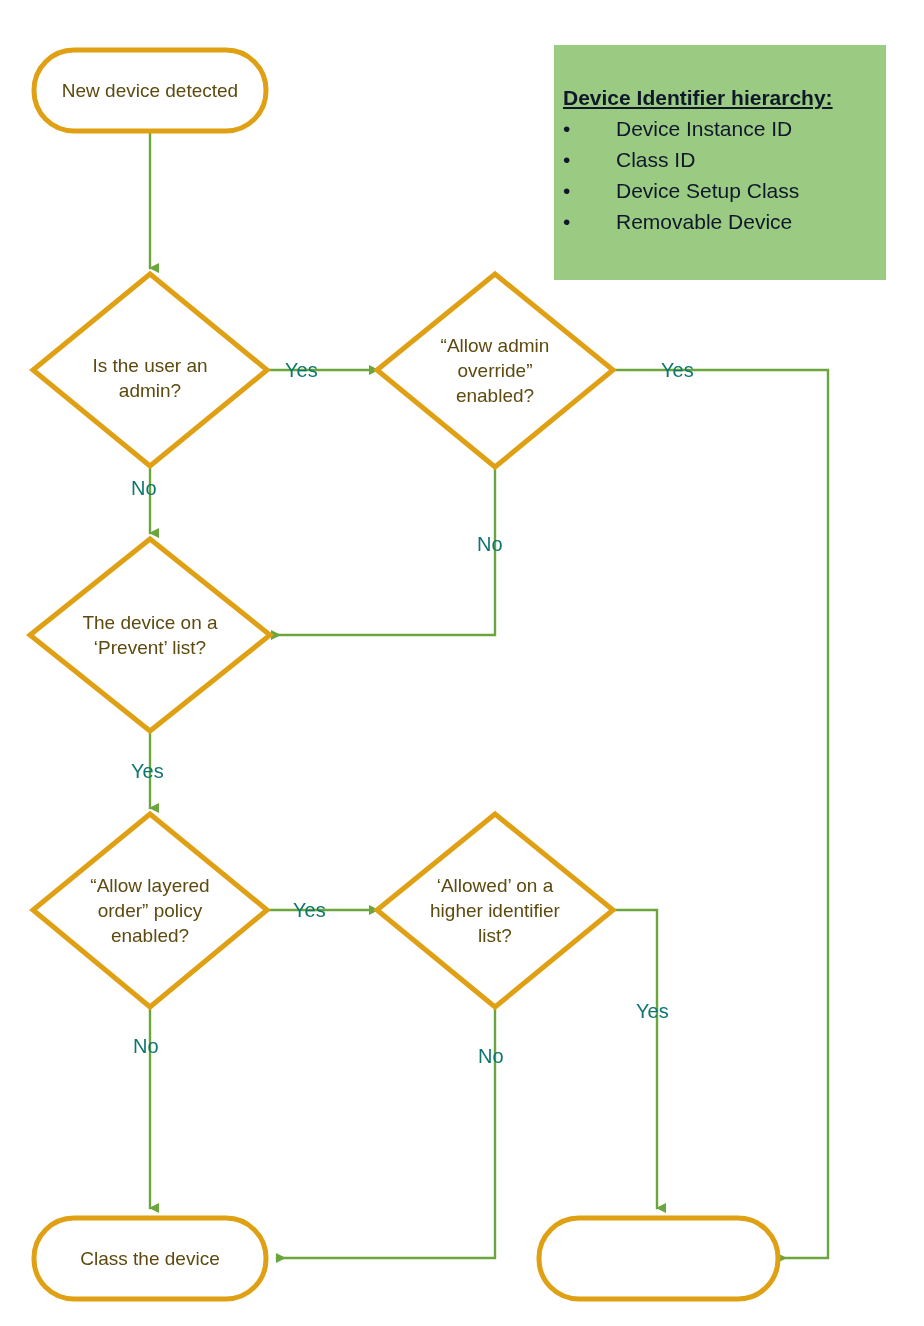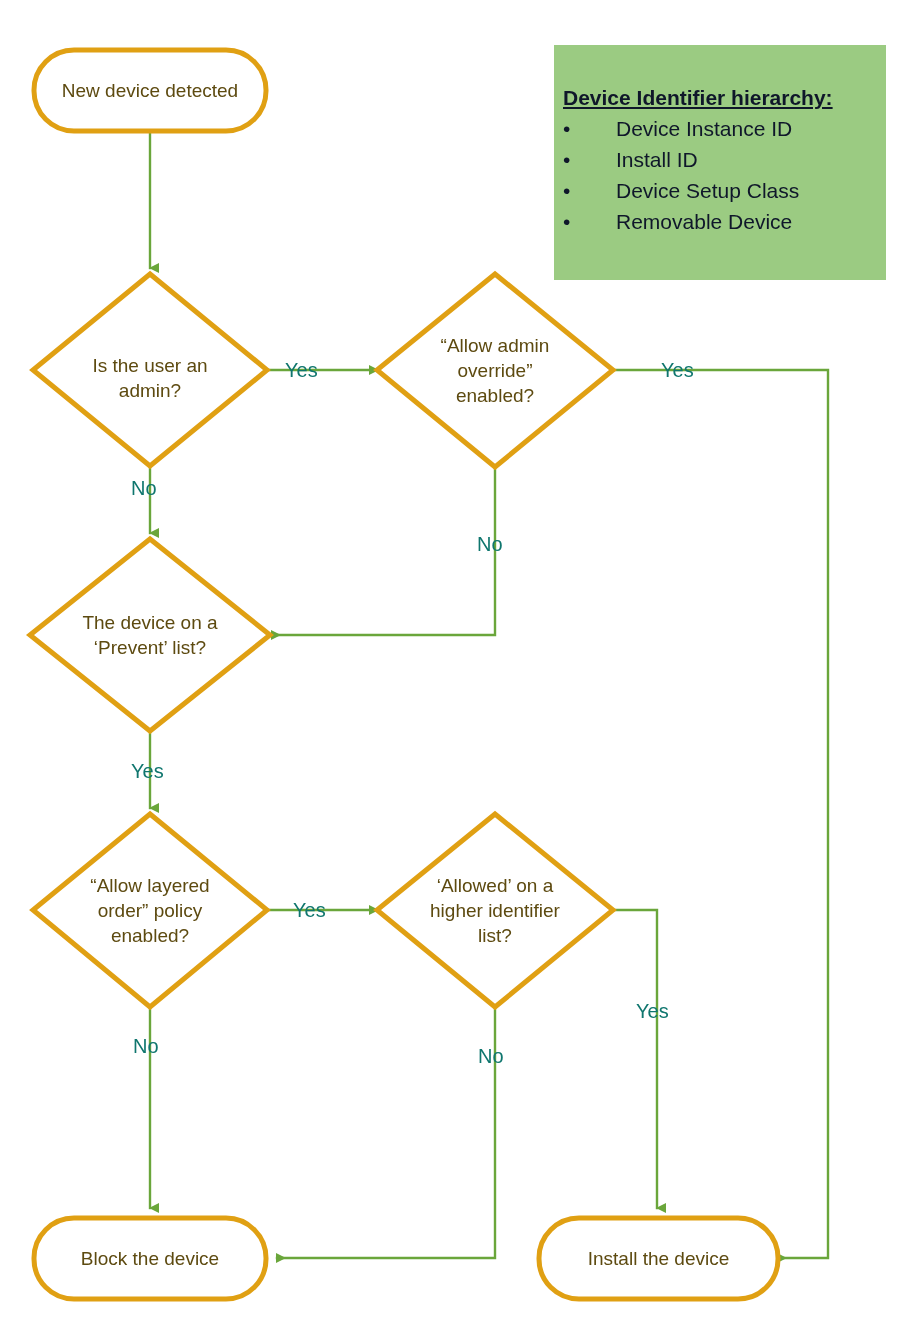--- a/index.html
+++ b/index.html
@@ -123,23 +123,22 @@
 ‘Prevent’ list?</div>
 
   <div class="node-label" style="left:58px;top:858px;width:184px;height:104px;">“Allow layered
 order” policy
 enabled?</div>
 
   <div class="node-label" style="left:403px;top:858px;width:184px;height:104px;">‘Allowed’ on a
 higher identifier
 list?</div>
 
-  <div class="node-label" style="left:34px;top:1218px;width:232px;height:81px;">Block the device</div>
+  <div class="node-label" style="left:34px;top:1218px;width:232px;height:81px;">Class the device</div>
 
-  <div class="node-label" style="left:539px;top:1218px;width:239px;height:81px;">Install the device</div>
 
   <div class="edge-label" style="left:285px;top:359px;">Yes</div>
 
   <div class="edge-label" style="left:131px;top:477px;">No</div>
 
   <div class="edge-label" style="left:661px;top:359px;">Yes</div>
 
   <div class="edge-label" style="left:477px;top:533px;">No</div>
 
   <div class="edge-label" style="left:131px;top:760px;">Yes</div>
@@ -154,21 +153,21 @@
 
   <div class="legend">
     <div class="legend-title">Device Identifier hierarchy:</div>
     <ul class="legend-list">
       <li>
         <span class="bullet">•</span>
         <span>Device Instance ID</span>
       </li>
       <li>
         <span class="bullet">•</span>
-        <span>Install ID</span>
+        <span>Class ID</span>
       </li>
       <li>
         <span class="bullet">•</span>
         <span>Device Setup Class</span>
       </li>
       <li>
         <span class="bullet">•</span>
         <span>Removable Device</span>
       </li>
     </ul>

